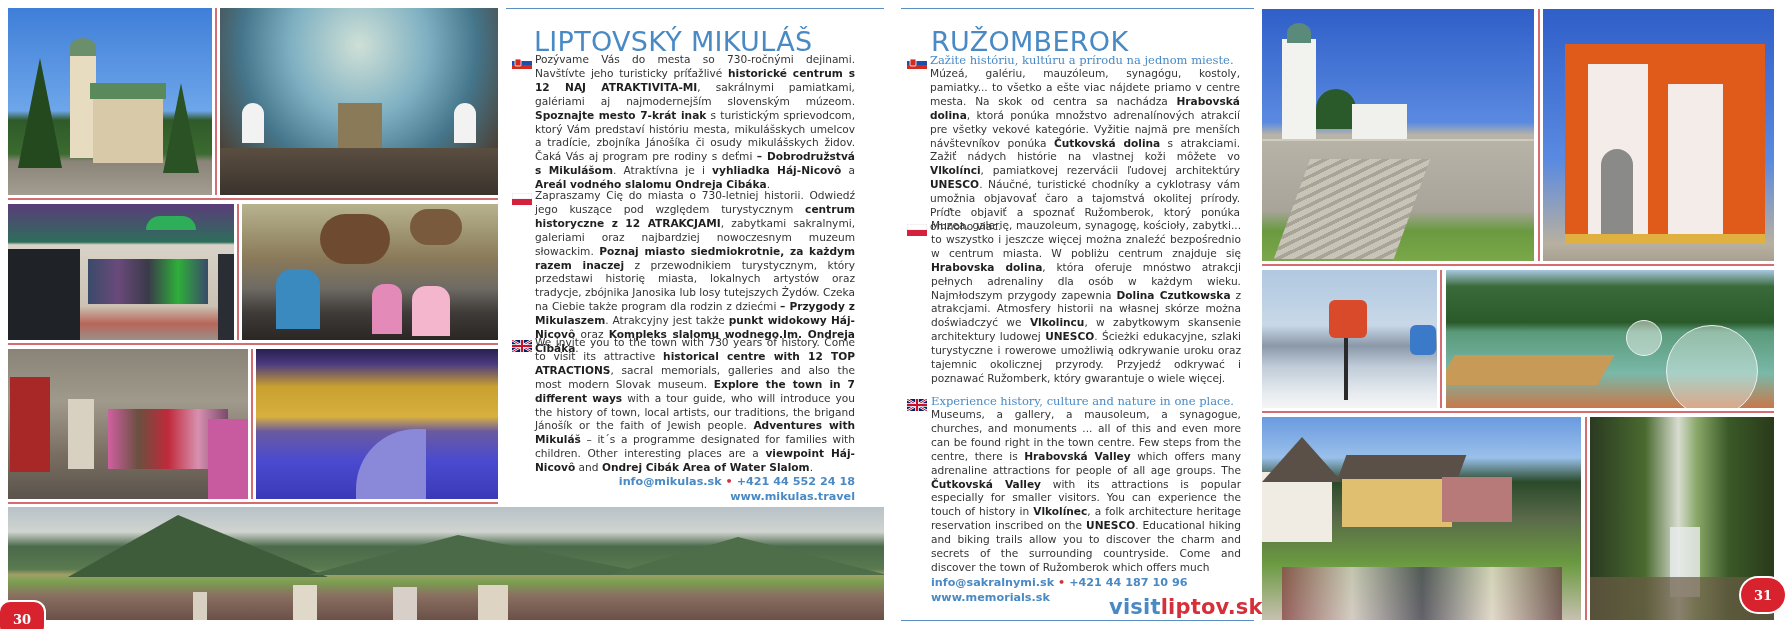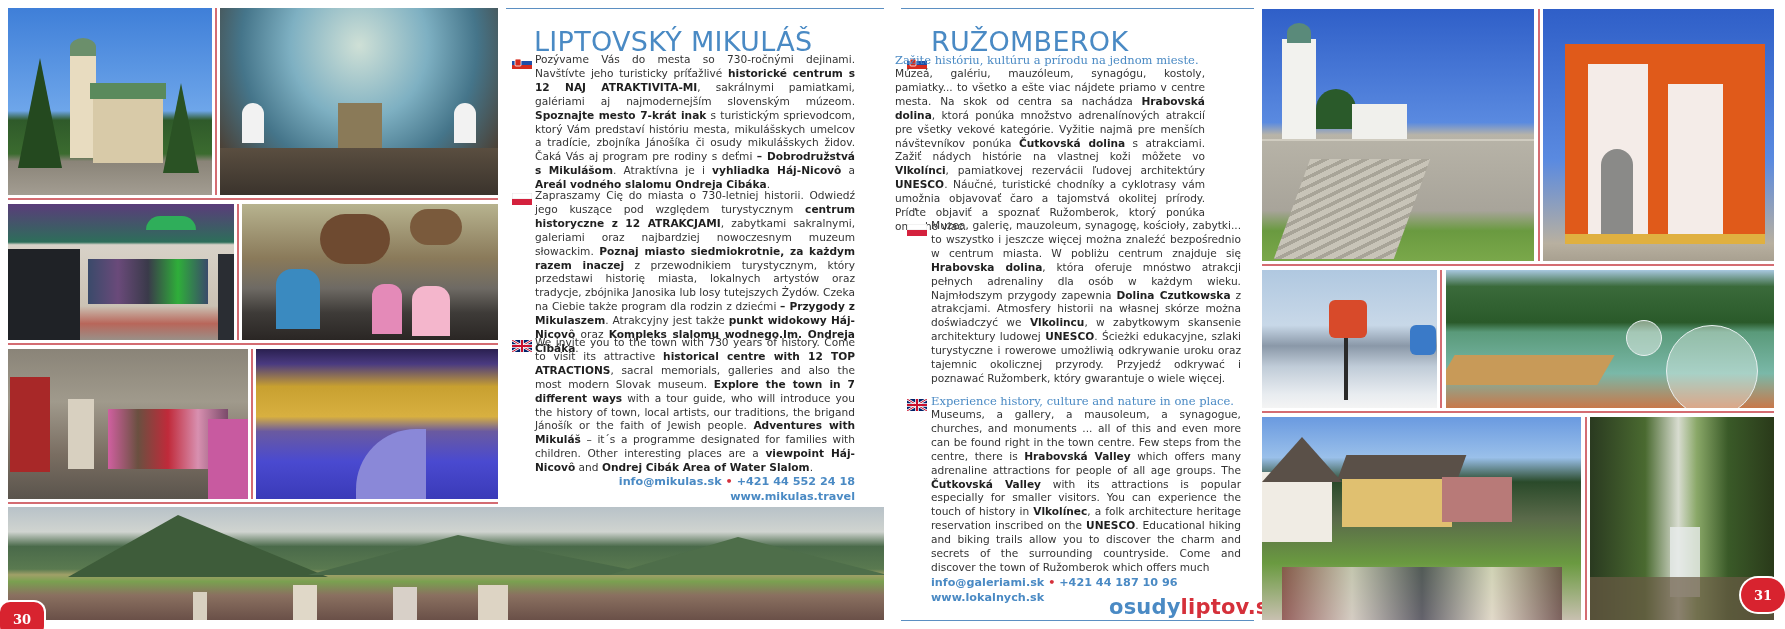--- a/index.html
+++ b/index.html
@@ -127,21 +127,21 @@
 <div class="title" style="left:931px;top:28px;">RUŽOMBEROK</div>
 
 <div class="flag" style="left:907px;top:54px;">
   <svg width="20" height="12">
       <rect width="20" height="4" fill="#fff"></rect>
       <rect y="4" width="20" height="4" fill="#1e4ea8"></rect>
       <rect y="8" width="20" height="4" fill="#d52b1e"></rect>
       <rect x="3" y="2" width="6" height="7" rx="1" fill="#d52b1e" stroke="#fff" stroke-width="0.8"></rect>
     </svg>
 </div>
-<div class="block" style="left:895px;top:53px;width:310px;">
+<div class="block" style="left:930px;top:53px;width:310px;">
   <span class="subhead">Zažite históriu, kultúru a prírodu na jednom mieste.</span>
   <span><span>Múzeá, galériu, mauzóleum, synagógu, kostoly, pamiatky... to všetko a ešte viac nájdete priamo v centre mesta. Na skok od centra sa nachádza </span><b>Hrabovská dolina</b><span>, ktorá ponúka množstvo adrenalínových atrakcií pre všetky vekové kategórie. Vyžitie najmä pre menších návštevníkov ponúka </span><b>Čutkovská dolina</b><span> s atrakciami. Zažiť nádych histórie na vlastnej koži môžete vo </span><b>Vlkolínci</b><span>,  pamiatkovej rezervácii ľudovej architektúry </span><b>UNESCO</b><span>. Náučné,  turistické chodníky a cyklotrasy vám umožnia objavovať čaro a tajomstvá okolitej prírody. Príďte objaviť a spoznať Ružomberok,  ktorý ponúka omnoho viac.</span></span>
 </div>
 
 <div class="flag" style="left:907px;top:221px;">
   <svg width="20" height="12">
       <rect width="20" height="6" fill="#fff" stroke="#ccc" stroke-width="0.5"></rect>
       <rect y="6" width="20" height="6" fill="#d4213d"></rect>
     </svg>
 </div>
@@ -157,27 +157,27 @@
       <path d="M10,0 V12 M0,6 H20" stroke="#fff" stroke-width="3.6"></path>
       <path d="M10,0 V12 M0,6 H20" stroke="#c8102e" stroke-width="2"></path>
     </svg>
 </div>
 <div class="block" style="left:931px;top:394px;width:310px;">
   <span class="subhead">Experience history, culture and nature in one place.</span>
   <span><span>Museums, a gallery, a mausoleum, a synagogue, churches, and monuments ... all of this and even more can be found right in the town centre. Few steps from the centre, there is </span><b>Hrabovská Valley</b><span> which offers many adrenaline attractions for people of all age groups. The </span><b>Čutkovská Valley</b><span> with its attractions is popular especially for smaller visitors. You can experience the touch of history in </span><b>Vlkolínec</b><span>, a folk architecture heritage reservation inscribed on the </span><b>UNESCO</b><span>. Educational hiking and biking trails allow you to discover the charm and secrets of the surrounding countryside. Come and discover the town of Ružomberok which offers much</span></span>
 </div>
 
 <div class="contact" style="left:931px;top:575px;">
-  <div><a style="color:inherit;text-decoration:none;">info@galeriami.sk</a>
+  <div><a style="color:inherit;text-decoration:none;">info@sakralnymi.sk</a>
     <span class="dot">•</span>
     <span>+421 44 187 10 96</span></div>
-  <div><a style="color:inherit;text-decoration:none;">www.lokalnych.sk</a></div>
+  <div><a style="color:inherit;text-decoration:none;">www.memorials.sk</a></div>
 </div>
 <div class="brand" style="left:1109px;top:595px;">
-  <span class="b1">osudy</span><span class="b2">liptov.sk</span>
+  <span class="b1">visit</span><span class="b2">liptov.sk</span>
 </div>
 <div class="rule-blue" style="left:901px;top:620px;width:353px;"></div>
 
 <div class="photo" style="left:1262px;top:9px;width:272px;height:252px;background:linear-gradient(180deg,#2f5fc8 0%,#5a8ae0 45%,#b8b4a8 50%,#a8a49a 80%,#6a9a40 88%,#7aa84a 100%);">
   <div style="position:absolute;left:20px;top:30px;width:34px;height:100px;background:#f2f2ee;"></div>
   <div style="position:absolute;left:25px;top:14px;width:24px;height:20px;background:#5a8a7a;border-radius:50% 50% 0 0;"></div>
   <div style="position:absolute;left:54px;top:80px;width:40px;height:40px;background:#2a5a2a;border-radius:20px 20px 0 0;"></div>
   <div style="position:absolute;left:90px;top:95px;width:55px;height:35px;background:#f0f0ec;"></div>
   <div style="position:absolute;left:0;top:130px;width:272px;height:0;border-top:2px solid #d0ccc0;"></div>
   <div style="position:absolute;left:30px;top:150px;width:120px;height:100px;background:repeating-linear-gradient(150deg,#c8c4b8 0 6px,#a8a498 6px 10px);transform:skewX(-20deg);"></div>

